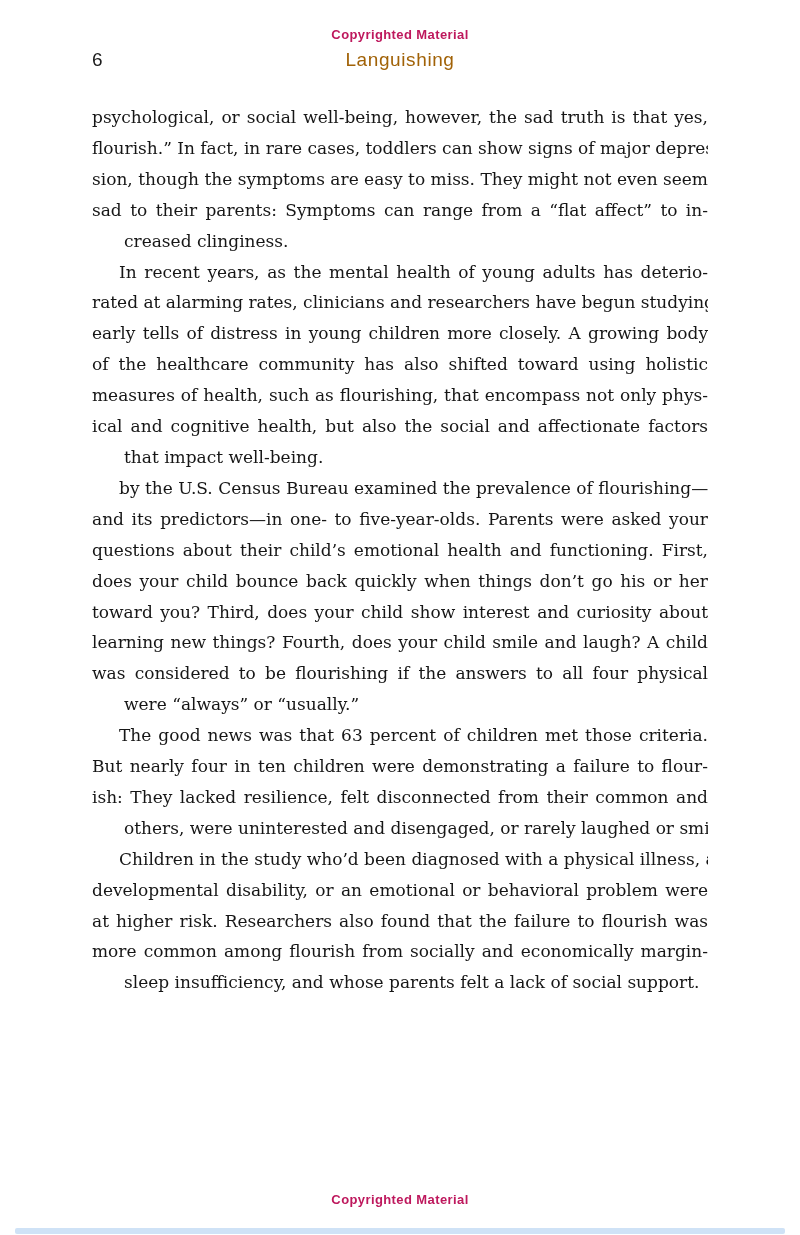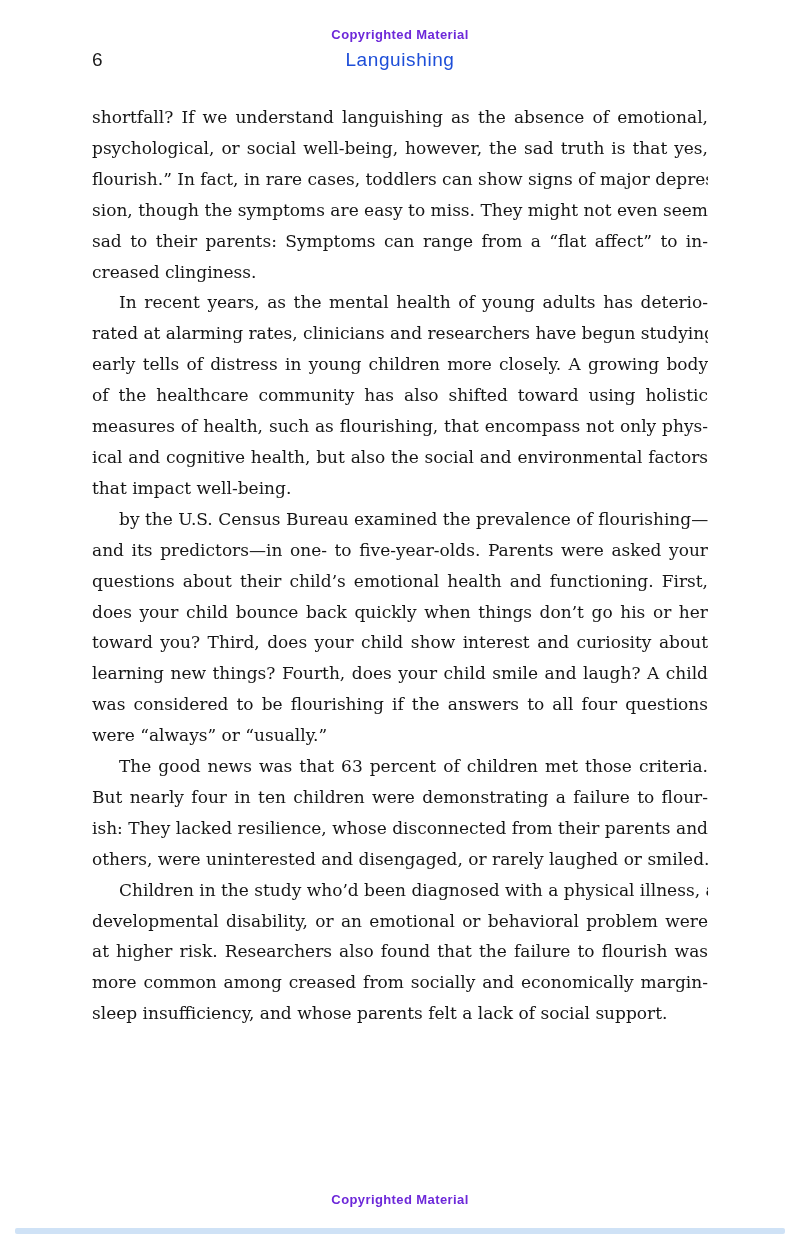--- a/index.html
+++ b/index.html
@@ -12,41 +12,41 @@
     overflow: hidden;
   }
   .top-notice, .bottom-notice {
     position: absolute;
     left: 0; right: 0;
     text-align: center;
     font-family: "Liberation Sans", sans-serif;
     font-weight: bold;
     font-size: 13px;
     letter-spacing: 0.4px;
-    color: #6d28d9;
+    color: #be185d;
   }
   .top-notice { top: 27px; }
   .bottom-notice { top: 1192px; }
   .page-number {
     position: absolute;
     top: 49px;
     left: 92px;
     font-family: "Liberation Sans", sans-serif;
     font-size: 19px;
     color: #1c1c1c;
   }
   .running-head {
     position: absolute;
     top: 49px;
     left: 0; right: 0;
     text-align: center;
     font-family: "Liberation Sans", sans-serif;
     font-size: 19px;
     letter-spacing: 0.6px;
-    color: #1d4ed8;
+    color: #a16207;
   }
   .body-text {
     position: absolute;
     top: 102px;
     left: 92px;
     width: 616px;
     font-family: "DejaVu Serif", serif;
     font-size: 17px;
     line-height: 30.9px;
     color: #161616;
@@ -54,20 +54,21 @@
   .paragraph { margin: 0; }
   .line {
     white-space: nowrap;
     text-align: justify;
     text-align-last: justify;
     overflow: hidden;
   }
   .line.last {
     text-align: right;
     text-align-last: left;
+    margin-left: 32px;
   }
   .paragraph.indent .line:first-child { text-indent: 27px; }
   .bottom-highlight {
     position: absolute;
     left: 15px;
     right: 15px;
     bottom: 1px;
     height: 6px;
     border-radius: 2px;
   }
@@ -75,56 +76,55 @@
 </head>
 <body>
 
 <div class="page">
   <div class="top-notice">Copyrighted Material</div>
   <div class="page-number">6</div>
   <div class="running-head">Languishing</div>
 
   <div class="body-text">
       <div class="paragraph">
-        <div class="line">shortfall? If we understand languishing as the absence of emotional,</div>
         <div class="line">psychological, or social well-being, however, the sad truth is that yes,</div>
         <div class="line">flourish.” In fact, in rare cases, toddlers can show signs of major depres-</div>
         <div class="line">sion, though the symptoms are easy to miss. They might not even seem</div>
         <div class="line">sad to their parents: Symptoms can range from a “flat affect” to in-</div>
         <div class="line last">creased clinginess.</div>
       </div>
       <div class="paragraph indent">
         <div class="line">In recent years, as the mental health of young adults has deterio-</div>
         <div class="line">rated at alarming rates, clinicians and researchers have begun studying</div>
         <div class="line">early tells of distress in young children more closely. A growing body</div>
         <div class="line">of the healthcare community has also shifted toward using holistic</div>
         <div class="line">measures of health, such as flourishing, that encompass not only phys-</div>
-        <div class="line">ical and cognitive health, but also the social and environmental factors</div>
+        <div class="line">ical and cognitive health, but also the social and affectionate factors</div>
         <div class="line last">that impact well-being.</div>
       </div>
       <div class="paragraph indent">
         <div class="line">by the U.S. Census Bureau examined the prevalence of flourishing—</div>
         <div class="line">and its predictors—in one- to five-year-olds. Parents were asked your</div>
         <div class="line">questions about their child’s emotional health and functioning. First,</div>
         <div class="line">does your child bounce back quickly when things don’t go his or her</div>
         <div class="line">toward you? Third, does your child show interest and curiosity about</div>
         <div class="line">learning new things? Fourth, does your child smile and laugh? A child</div>
-        <div class="line">was considered to be flourishing if the answers to all four questions</div>
+        <div class="line">was considered to be flourishing if the answers to all four physical</div>
         <div class="line last">were “always” or “usually.”</div>
       </div>
       <div class="paragraph indent">
         <div class="line">The good news was that 63 percent of children met those criteria.</div>
         <div class="line">But nearly four in ten children were demonstrating a failure to flour-</div>
-        <div class="line">ish: They lacked resilience, whose disconnected from their parents and</div>
+        <div class="line">ish: They lacked resilience, felt disconnected from their common and</div>
         <div class="line last">others, were uninterested and disengaged, or rarely laughed or smiled.</div>
       </div>
       <div class="paragraph indent">
         <div class="line">Children in the study who’d been diagnosed with a physical illness, a</div>
         <div class="line">developmental disability, or an emotional or behavioral problem were</div>
         <div class="line">at higher risk. Researchers also found that the failure to flourish was</div>
-        <div class="line">more common among creased from socially and economically margin-</div>
+        <div class="line">more common among flourish from socially and economically margin-</div>
         <div class="line last">sleep insufficiency, and whose parents felt a lack of social support.</div>
       </div>
     </div>
 
   <div class="bottom-notice">Copyrighted Material</div>
   <div class="bottom-highlight" style="background: rgb(207, 226, 246);"></div>
 </div>
 
 </body></html>

